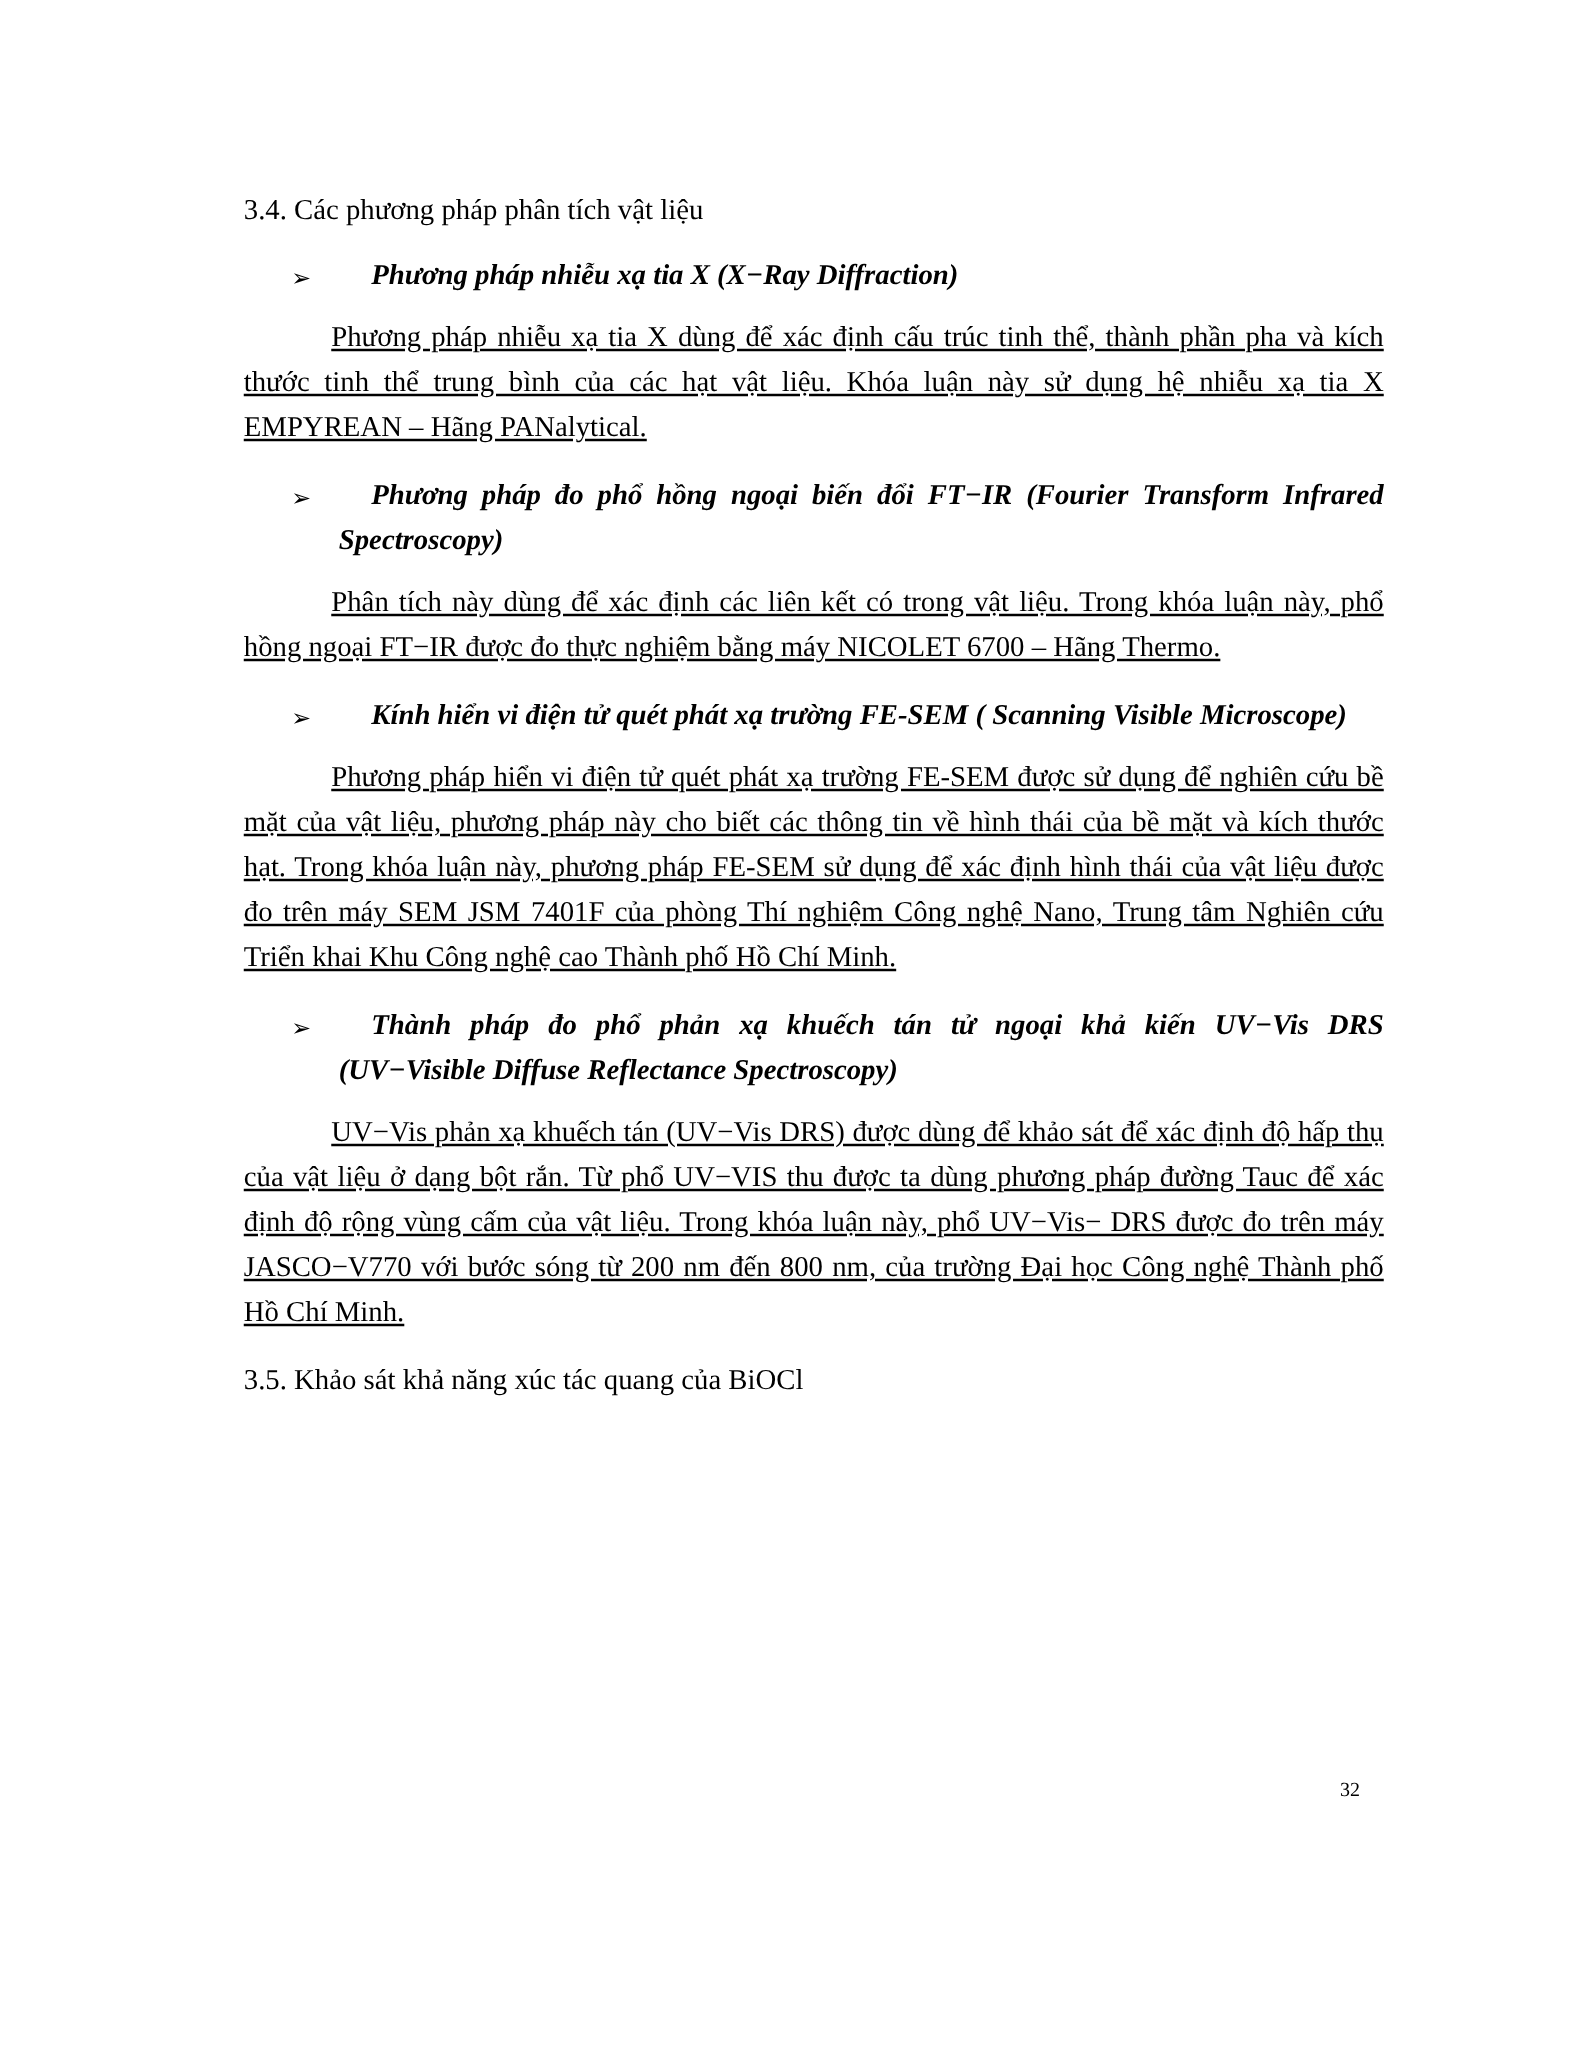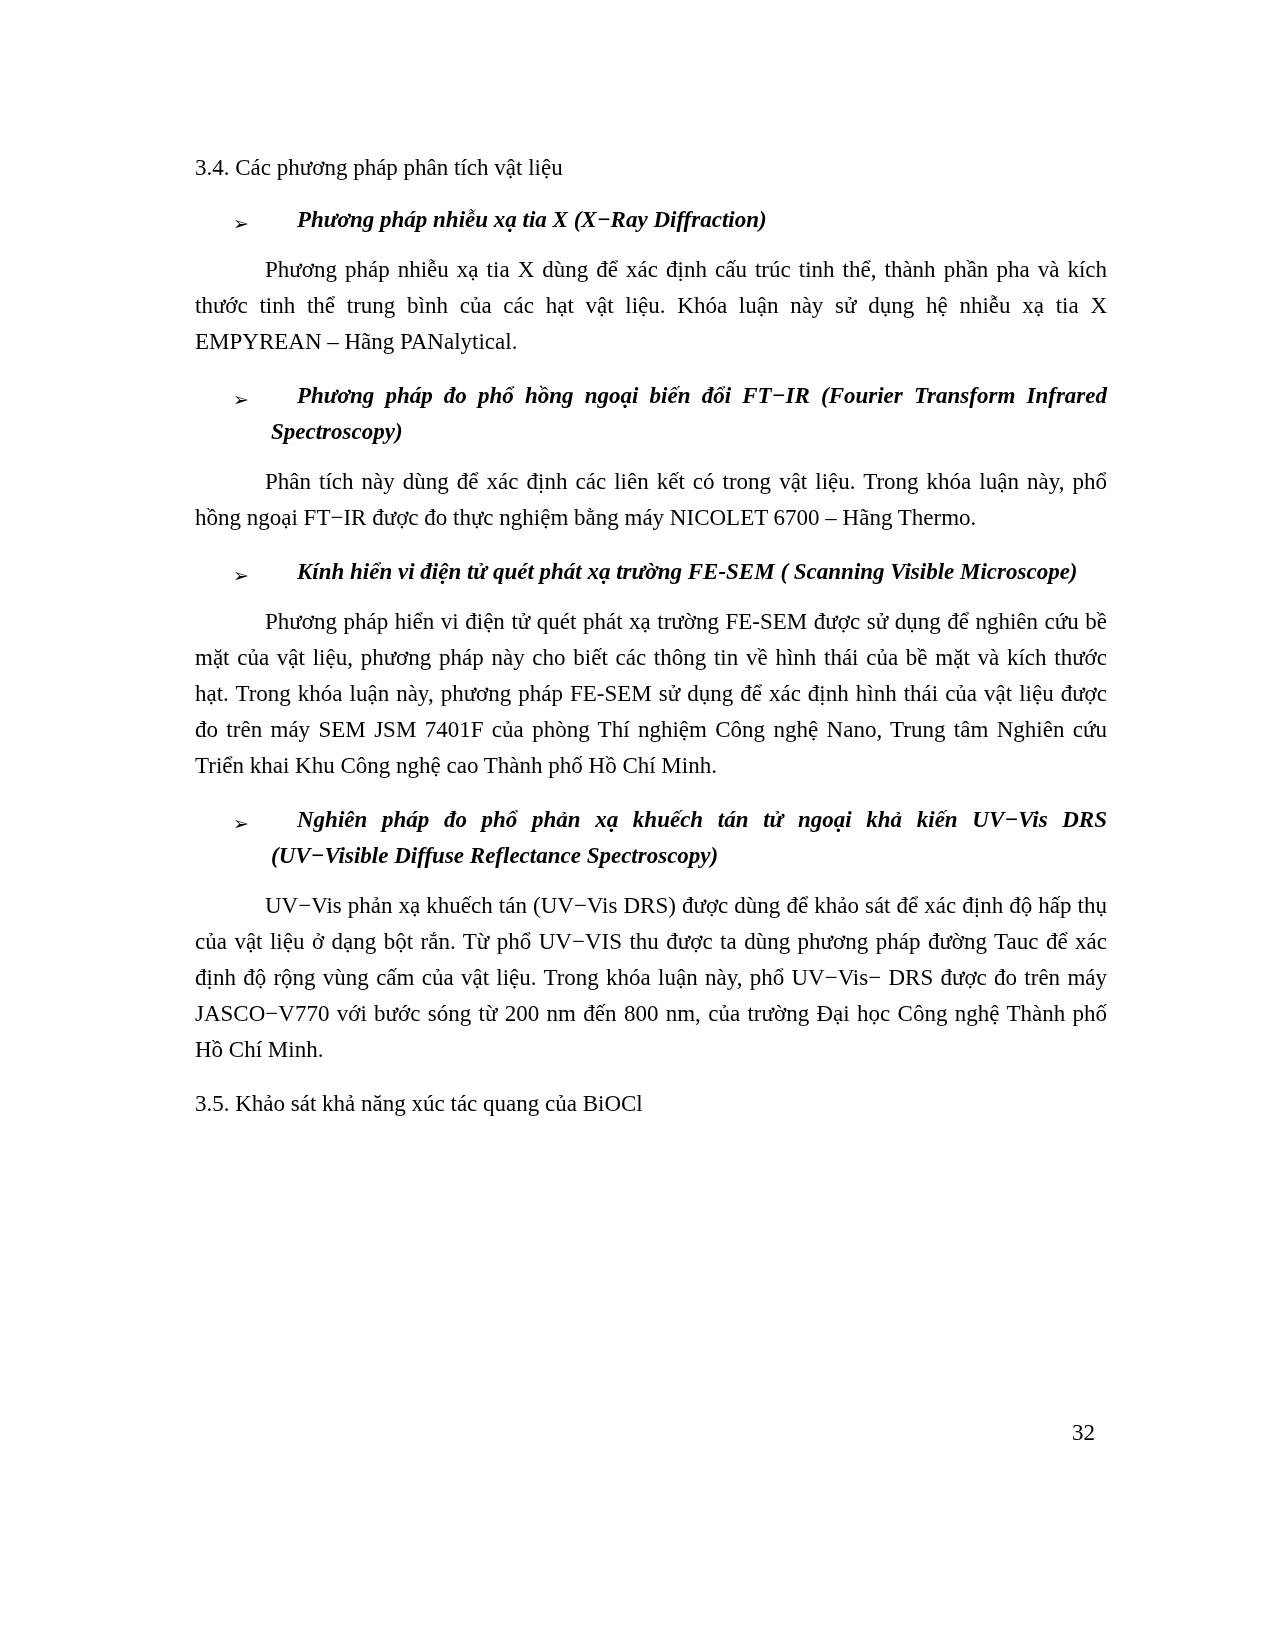--- a/index.html
+++ b/index.html
@@ -55,26 +55,27 @@
     font-style: italic;
     line-height: 36px;
     margin-left: 26px;
   }
   .para {
     font-size: 23px;
     line-height: 36px;
     text-align: justify;
     text-indent: 70px;
     margin: 1px 0 18px 0;
+    text-decoration: underline;
   }
   .page-number {
     position: absolute;
     top: 1415px;
     left: 1072px;
-    font-size: 23px;
+    font-size: 16px;
     line-height: 36px;
   }
 </style>
 </head>
 <body>
 
 <div class="content">
 
   <div class="heading-1">3.4. Các phương pháp phân tích vật liệu</div>
 
@@ -91,21 +92,21 @@
   <p class="para">Phân tích này dùng để xác định các liên kết có trong vật liệu. Trong khóa luận này, phổ hồng ngoại FT−IR được đo thực nghiệm bằng máy NICOLET 6700 – Hãng Thermo.</p>
 
   <div class="bullet">
     <span class="bullet-marker">➢</span>
     <span class="bullet-title">Kính hiển vi điện tử quét phát xạ trường FE-SEM ( Scanning Visible Microscope)</span>
   </div>
   <p class="para">Phương pháp hiển vi điện tử quét phát xạ trường FE-SEM được sử dụng để nghiên cứu bề mặt của vật liệu, phương pháp này cho biết các thông tin về hình thái của bề mặt và kích thước hạt. Trong khóa luận này, phương pháp FE-SEM sử dụng để xác định hình thái của vật liệu được đo trên máy SEM JSM 7401F của phòng Thí nghiệm Công nghệ Nano, Trung tâm Nghiên cứu Triển khai Khu Công nghệ cao Thành phố Hồ Chí Minh.</p>
 
   <div class="bullet">
     <span class="bullet-marker">➢</span>
-    <span class="bullet-title">Nghiên pháp đo phổ phản xạ khuếch tán tử ngoại khả kiến UV−Vis DRS (UV−Visible Diffuse Reflectance Spectroscopy)</span>
+    <span class="bullet-title">Thành pháp đo phổ phản xạ khuếch tán tử ngoại khả kiến UV−Vis DRS (UV−Visible Diffuse Reflectance Spectroscopy)</span>
   </div>
   <p class="para">UV−Vis phản xạ khuếch tán (UV−Vis DRS) được dùng để khảo sát để xác định độ hấp thụ của vật liệu ở dạng bột rắn. Từ phổ UV−VIS thu được ta dùng phương pháp đường Tauc để xác định độ rộng vùng cấm của vật liệu. Trong khóa luận này, phổ UV−Vis− DRS được đo trên máy JASCO−V770 với bước sóng từ 200 nm đến 800 nm, của trường Đại học Công nghệ Thành phố Hồ Chí Minh.</p>
 
   <div class="heading-sub">3.5. Khảo sát khả năng xúc tác quang của BiOCl</div>
 
 
 
 </div>
 
 <div class="page-number">32</div>

